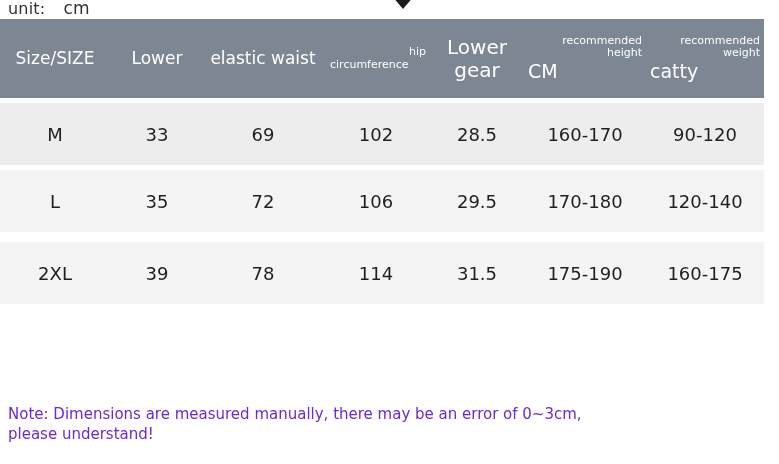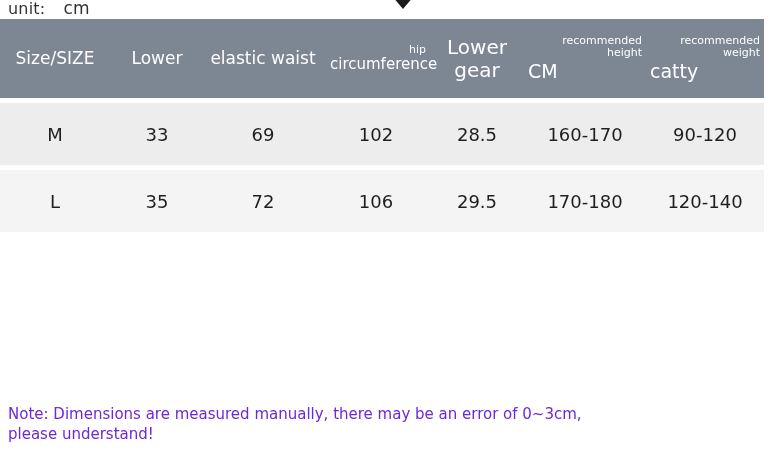--- a/index.html
+++ b/index.html
@@ -78,21 +78,21 @@
   col.c2 { width: 118px; }
   col.c3 { width: 108px; }
   col.c4 { width: 94px; }
   col.c5 { width: 122px; }
   col.c6 { width: 118px; }
 
   .th-inner { display: block; line-height: 1.12; }
   .th-main   { font-size: 17px; }
   .th-large  { font-size: 20px; }
   .th-small  { font-size: 11px; text-align: right; padding-left: 6px; }
-  .th-small2 { font-size: 15px; text-align: left; padding-left: 4px; }
+  .th-small2 { font-size: 11px; text-align: left; padding-left: 4px; }
   .th-sub-big-c { font-size: 19px; display: block; margin-top: 1px; }
   .th-block-left { text-align: left; }
 
   
   .note {
     position: absolute;
     left: 8px;
     top: 404px;
     font-size: 15px;
     color: #6d28d9;
@@ -175,20 +175,29 @@
         <td>29.5</td>
         <td>170-180</td>
         <td>120-140</td>
       </tr>
       <tr class="spacer">
           <td colspan="7"></td>
         </tr>
       <tr class="spacer">
           <td colspan="7"></td>
         </tr>
+      <tr class="row-even">
+        <td>2XL</td>
+        <td>39</td>
+        <td>78</td>
+        <td>114</td>
+        <td>31.5</td>
+        <td>175-190</td>
+        <td>160-175</td>
+      </tr>
       <tr class="spacer">
           <td colspan="7"></td>
         </tr>
     </tbody>
   </table>
 
   <div class="note">
     <div>Note: Dimensions are measured manually, there may be an error of 0~3cm,</div>
     <div>please understand!</div>
   </div>

